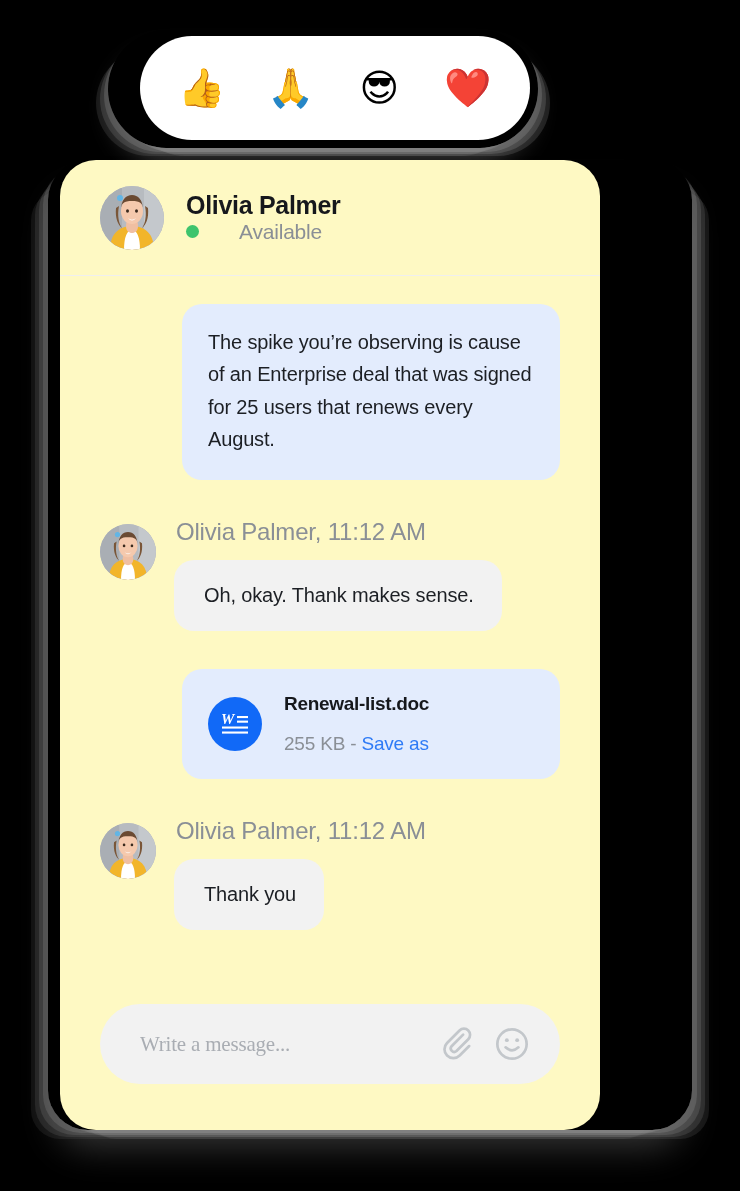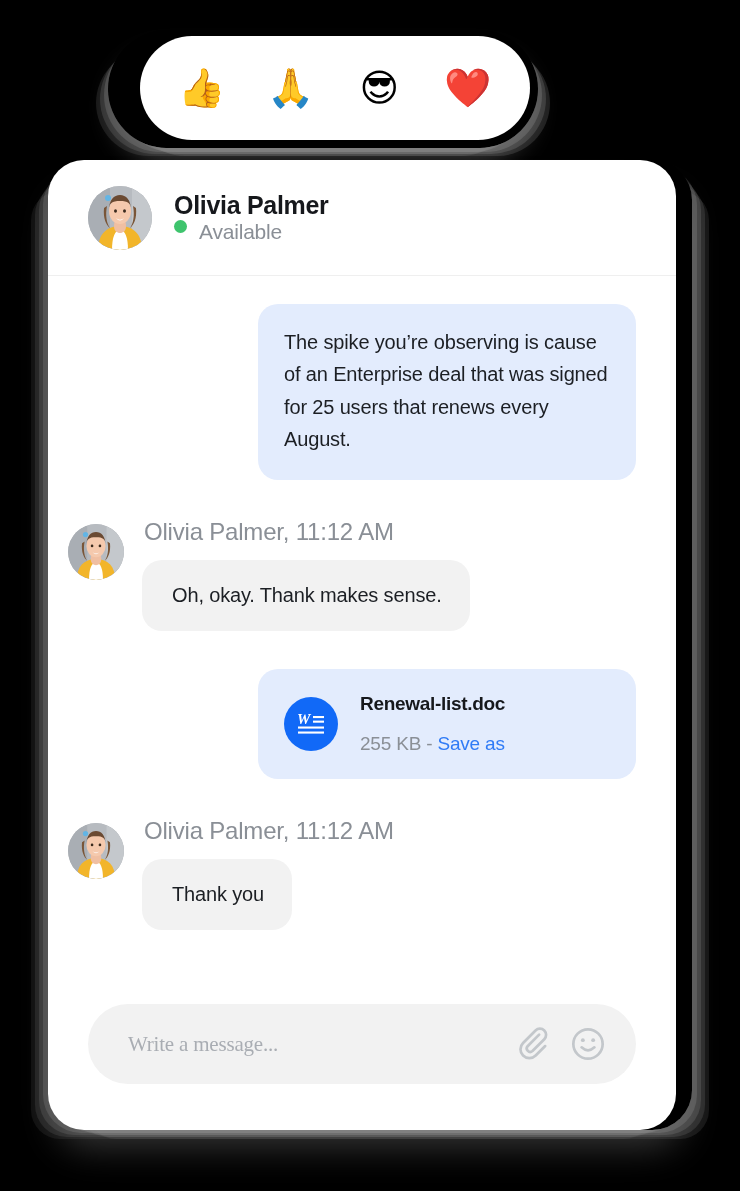--- a/index.html
+++ b/index.html
@@ -45,44 +45,44 @@
       14px 10px 0 -5px rgba(150,150,150,.22),
       21px 15px 0 -8px rgba(150,150,150,.18),
       28px 20px 0 -11px rgba(150,150,150,.14),
       -7px 5px 0 -2px rgba(150,150,150,.24),
       -14px 10px 0 -5px rgba(150,150,150,.19),
       -21px 15px 0 -8px rgba(150,150,150,.15),
       -28px 20px 0 -11px rgba(150,150,150,.11),
       0 26px 36px -10px rgba(140,140,140,.40);
   }
   .card{
-    position:absolute;left:0;top:0;width:628px;height:970px;
-    background:#ffffff;border-radius:36px;overflow:hidden;
+    position:absolute;left:12px;top:0;width:540px;height:970px;
+    background:#fef9c3;border-radius:36px;overflow:hidden;
     display:flex;flex-direction:column;
   }
 
   
   .chat-header{
     height:116px;flex:0 0 116px;display:flex;align-items:center;
     padding:0 0 0 40px;box-sizing:border-box;border-bottom:1px solid #efefef;
   }
   .avatar{
     border-radius:50%;overflow:hidden;flex:0 0 auto;position:relative;
     background:#b9bcc0;
   }
   .avatar svg{display:block;}
   .head-avatar{width:64px;height:64px;}
   .head-text{margin-left:22px;display:flex;flex-direction:column;justify-content:center;}
   .head-name{font-size:25px;font-weight:bold;color:#16181c;letter-spacing:-.3px;line-height:1.15;}
-  .head-status{display:flex;}
+  .head-status{display:flex;align-items:center;gap:28px;}
   .status-dot{width:13px;height:13px;border-radius:50%;background:#3ec46d;flex:0 0 auto;}
   .status-text{margin-left:12px;font-size:21px;color:#8a8f96;letter-spacing:-.2px;}
 
   
-  .messages{flex:1 1 auto;padding:28px 40px 0 20px;box-sizing:border-box;overflow:hidden;}
+  .messages{flex:1 1 auto;padding:28px 40px 0 40px;box-sizing:border-box;overflow:hidden;}
 
   .row{display:flex;margin-bottom:8px;}
   .row.out{justify-content:flex-end;}
   .row.in{justify-content:flex-start;align-items:flex-start;}
 
   .bubble{
     max-width:378px;box-sizing:border-box;
     font-size:20px;line-height:1.62;color:#1c1f24;letter-spacing:-.15px;
   }
   .bubble.out{

